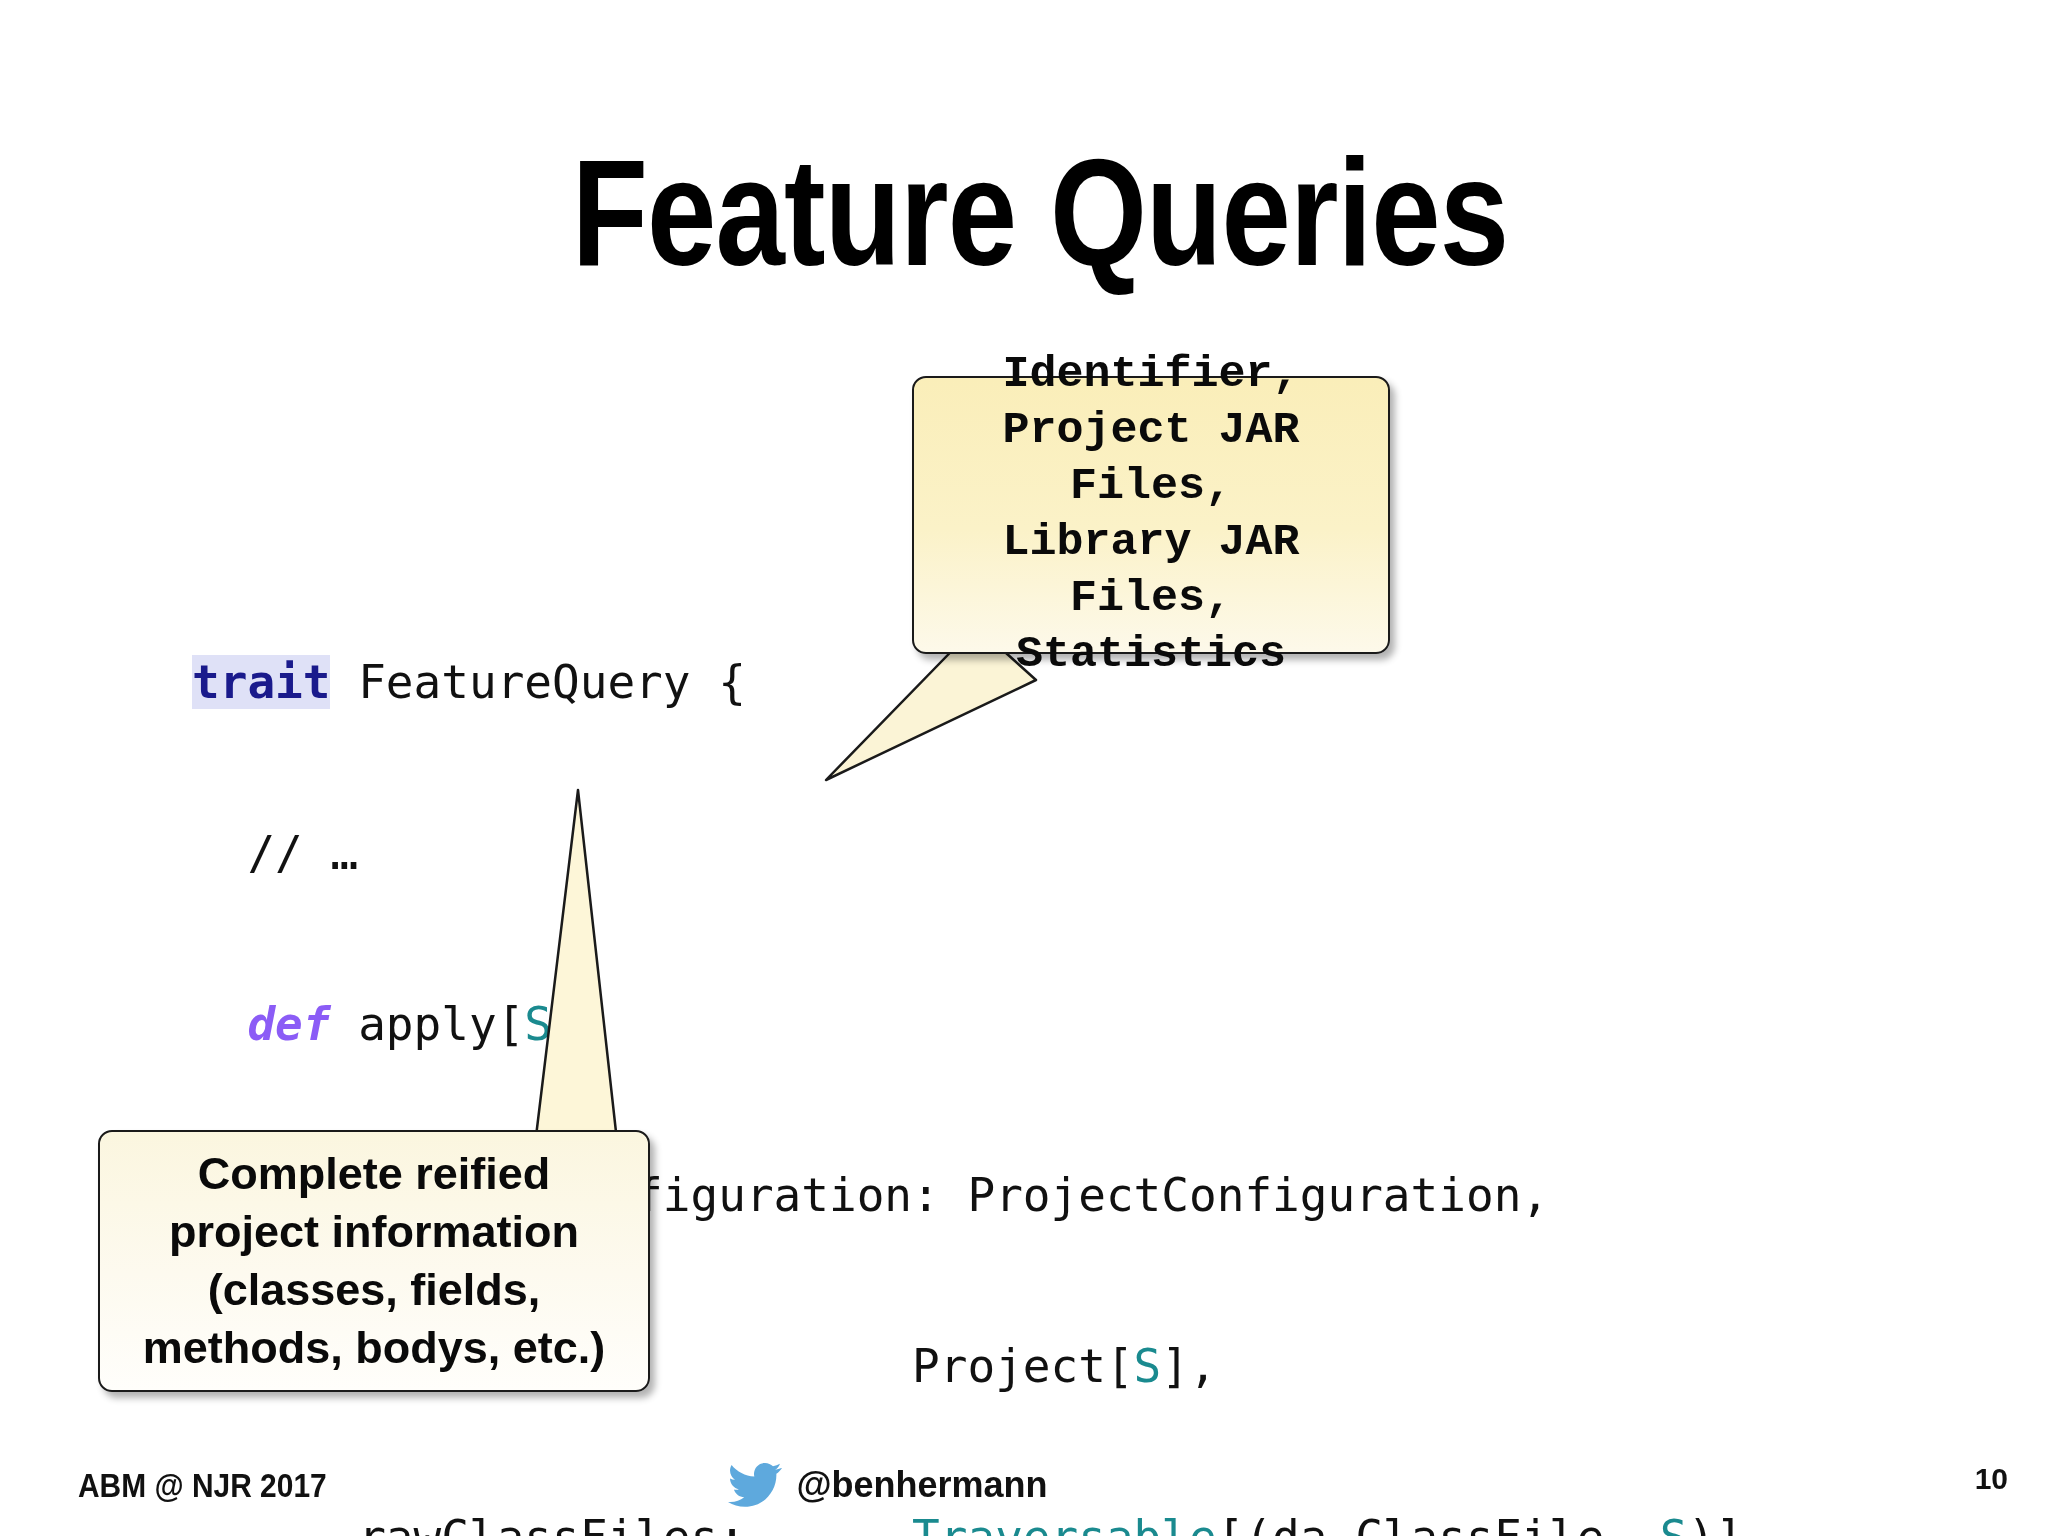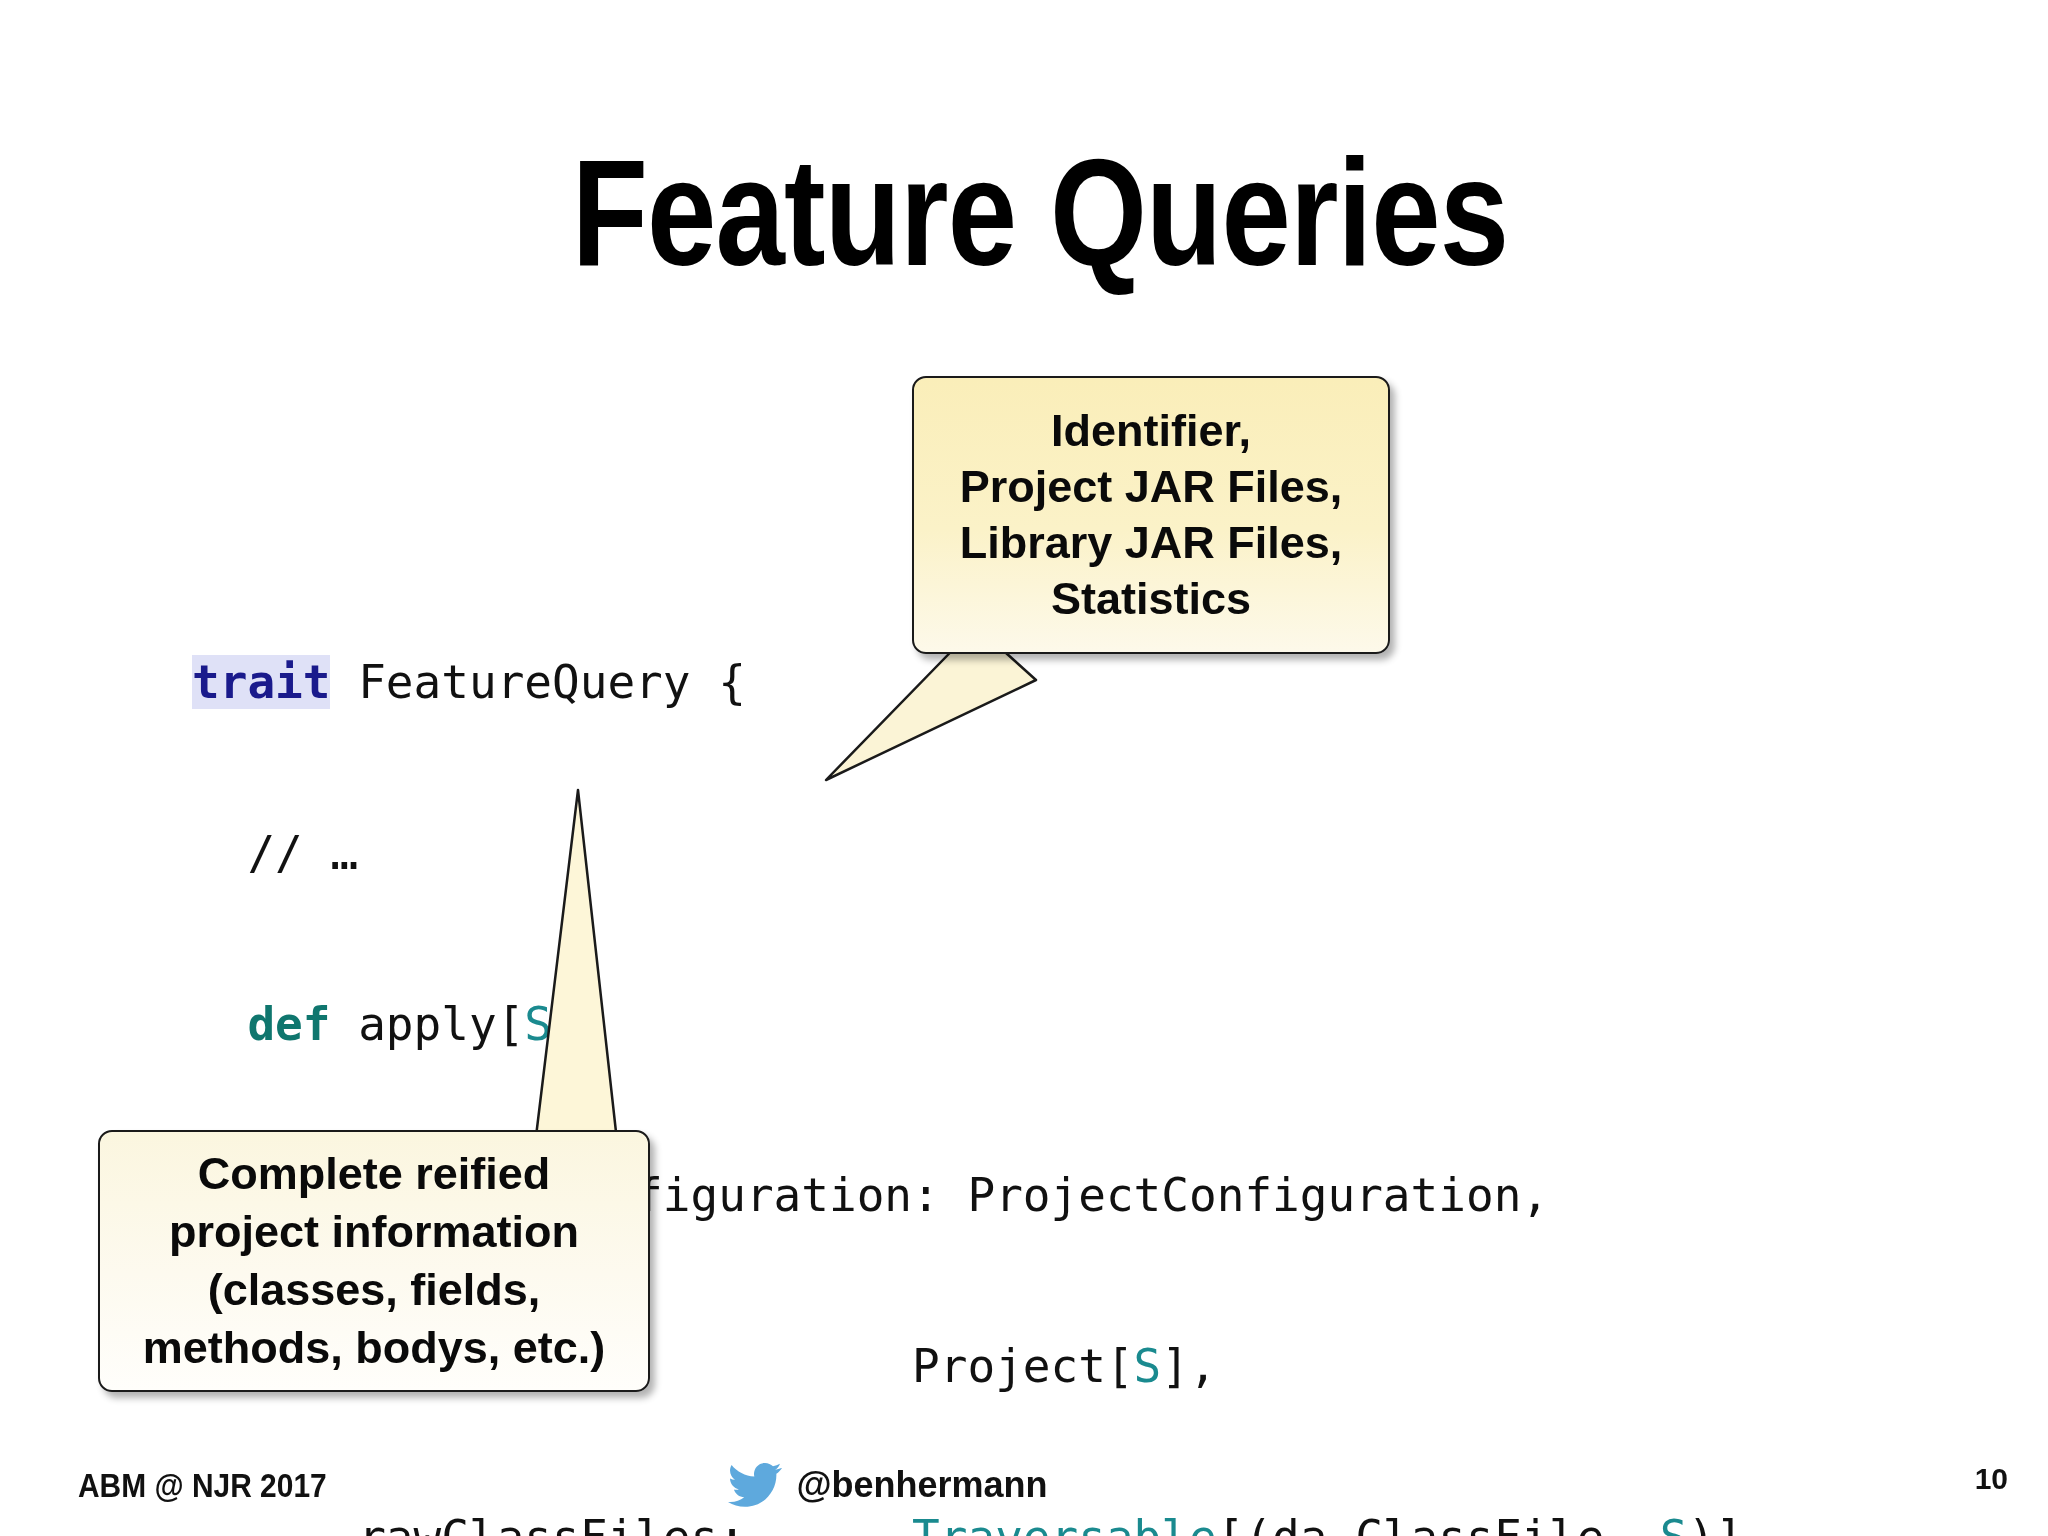--- a/index.html
+++ b/index.html
@@ -43,22 +43,23 @@
     top: 540px;
     font-family: "DejaVu Sans Mono", "Liberation Mono", monospace;
     font-size: 46px;
     line-height: 57px;
     color: #111111;
     white-space: pre;
     letter-spacing: 0px;
   }
   .code-line { white-space: pre; display: block; height: 57px; }
   .kw {
-    color: #0f766e;
-    font-weight: bold;
+    color: #8b5cf6;
+    font-weight: bold;
+    font-style: italic;
   }
   .kw-hl {
     color: #1a1a8c;
     font-weight: bold;
     background: #dfe1f7;
     text-align: center;
   }
   .type {
     color: #1a8a8f;
   }
@@ -87,20 +88,21 @@
   }
 
   #callout-top {
     left: 896px;
     top: 376px;
     width: 478px;
     height: 278px;
     background: linear-gradient(to bottom, #faeeb9 0%, #fbf2c8 55%, #fdf9ea 100%);
     font-size: 45px;
     line-height: 56px;
+    font-family: Liberation Mono, monospace;
   }
 
   #callout-bottom {
     left: 82px;
     top: 1130px;
     width: 552px;
     height: 262px;
     background: linear-gradient(to bottom, #fbf6df 0%, #fdfaef 55%, #fffefb 100%);
     font-size: 45px;
     line-height: 58px;

